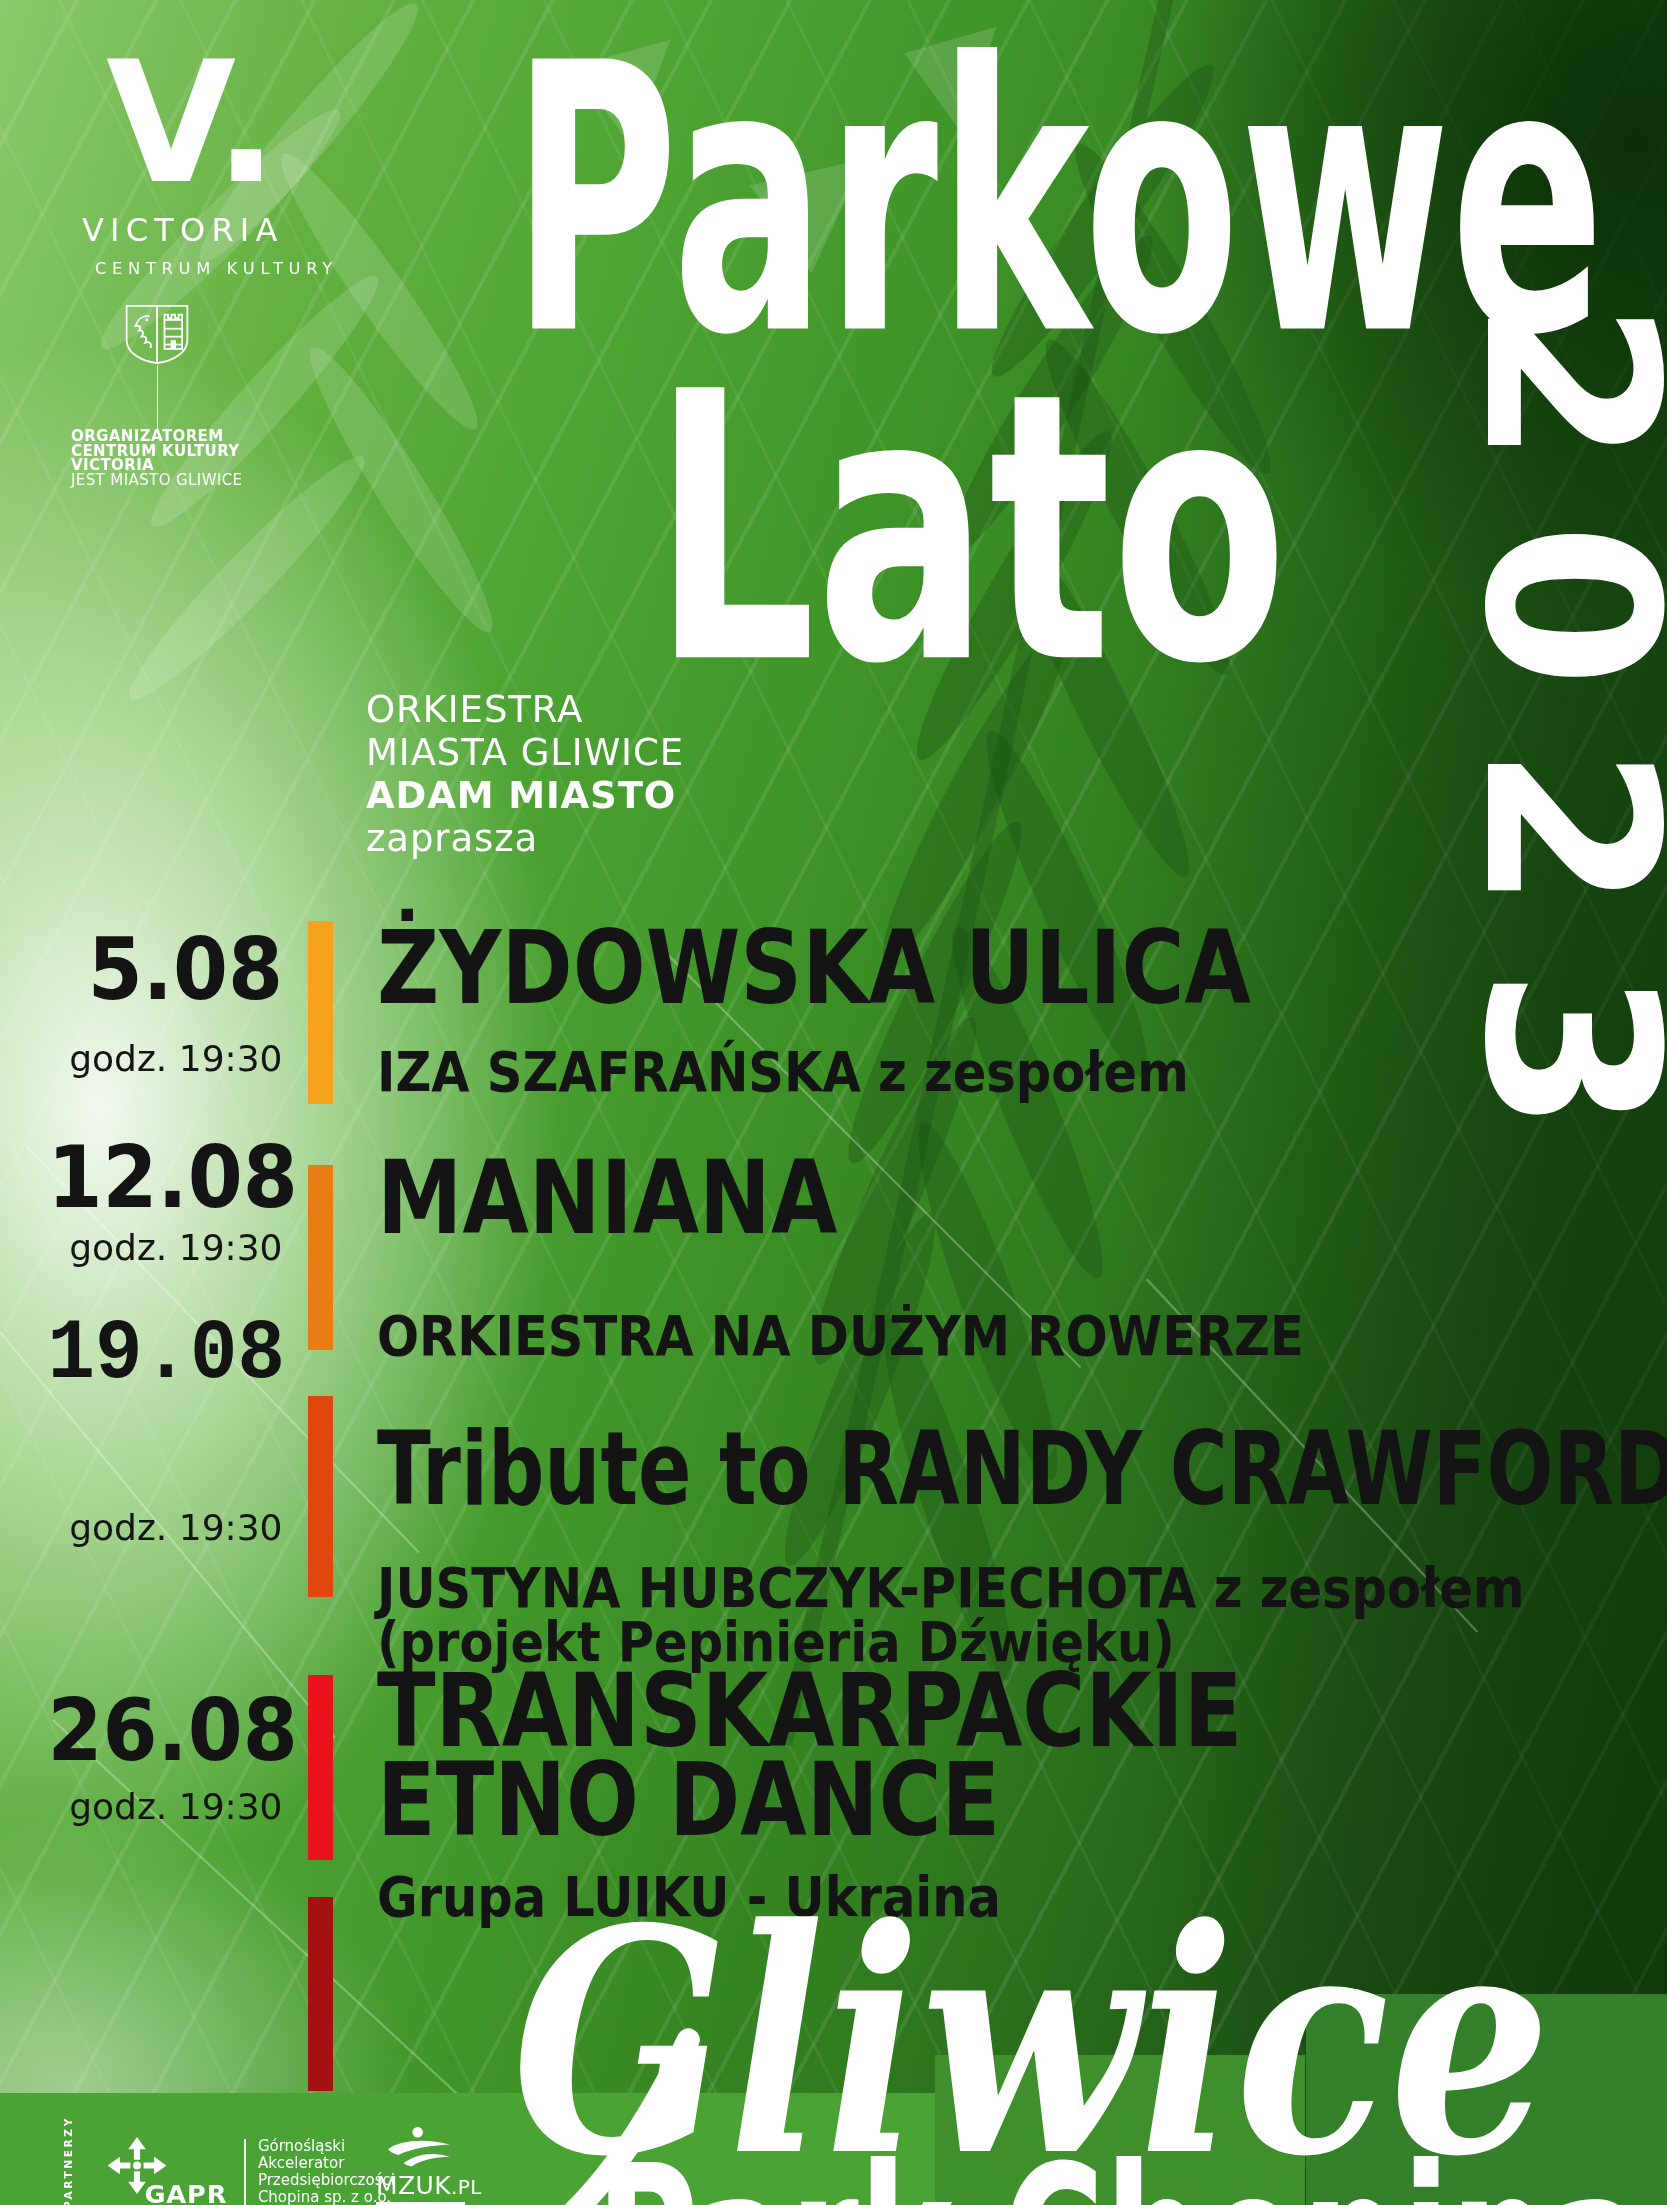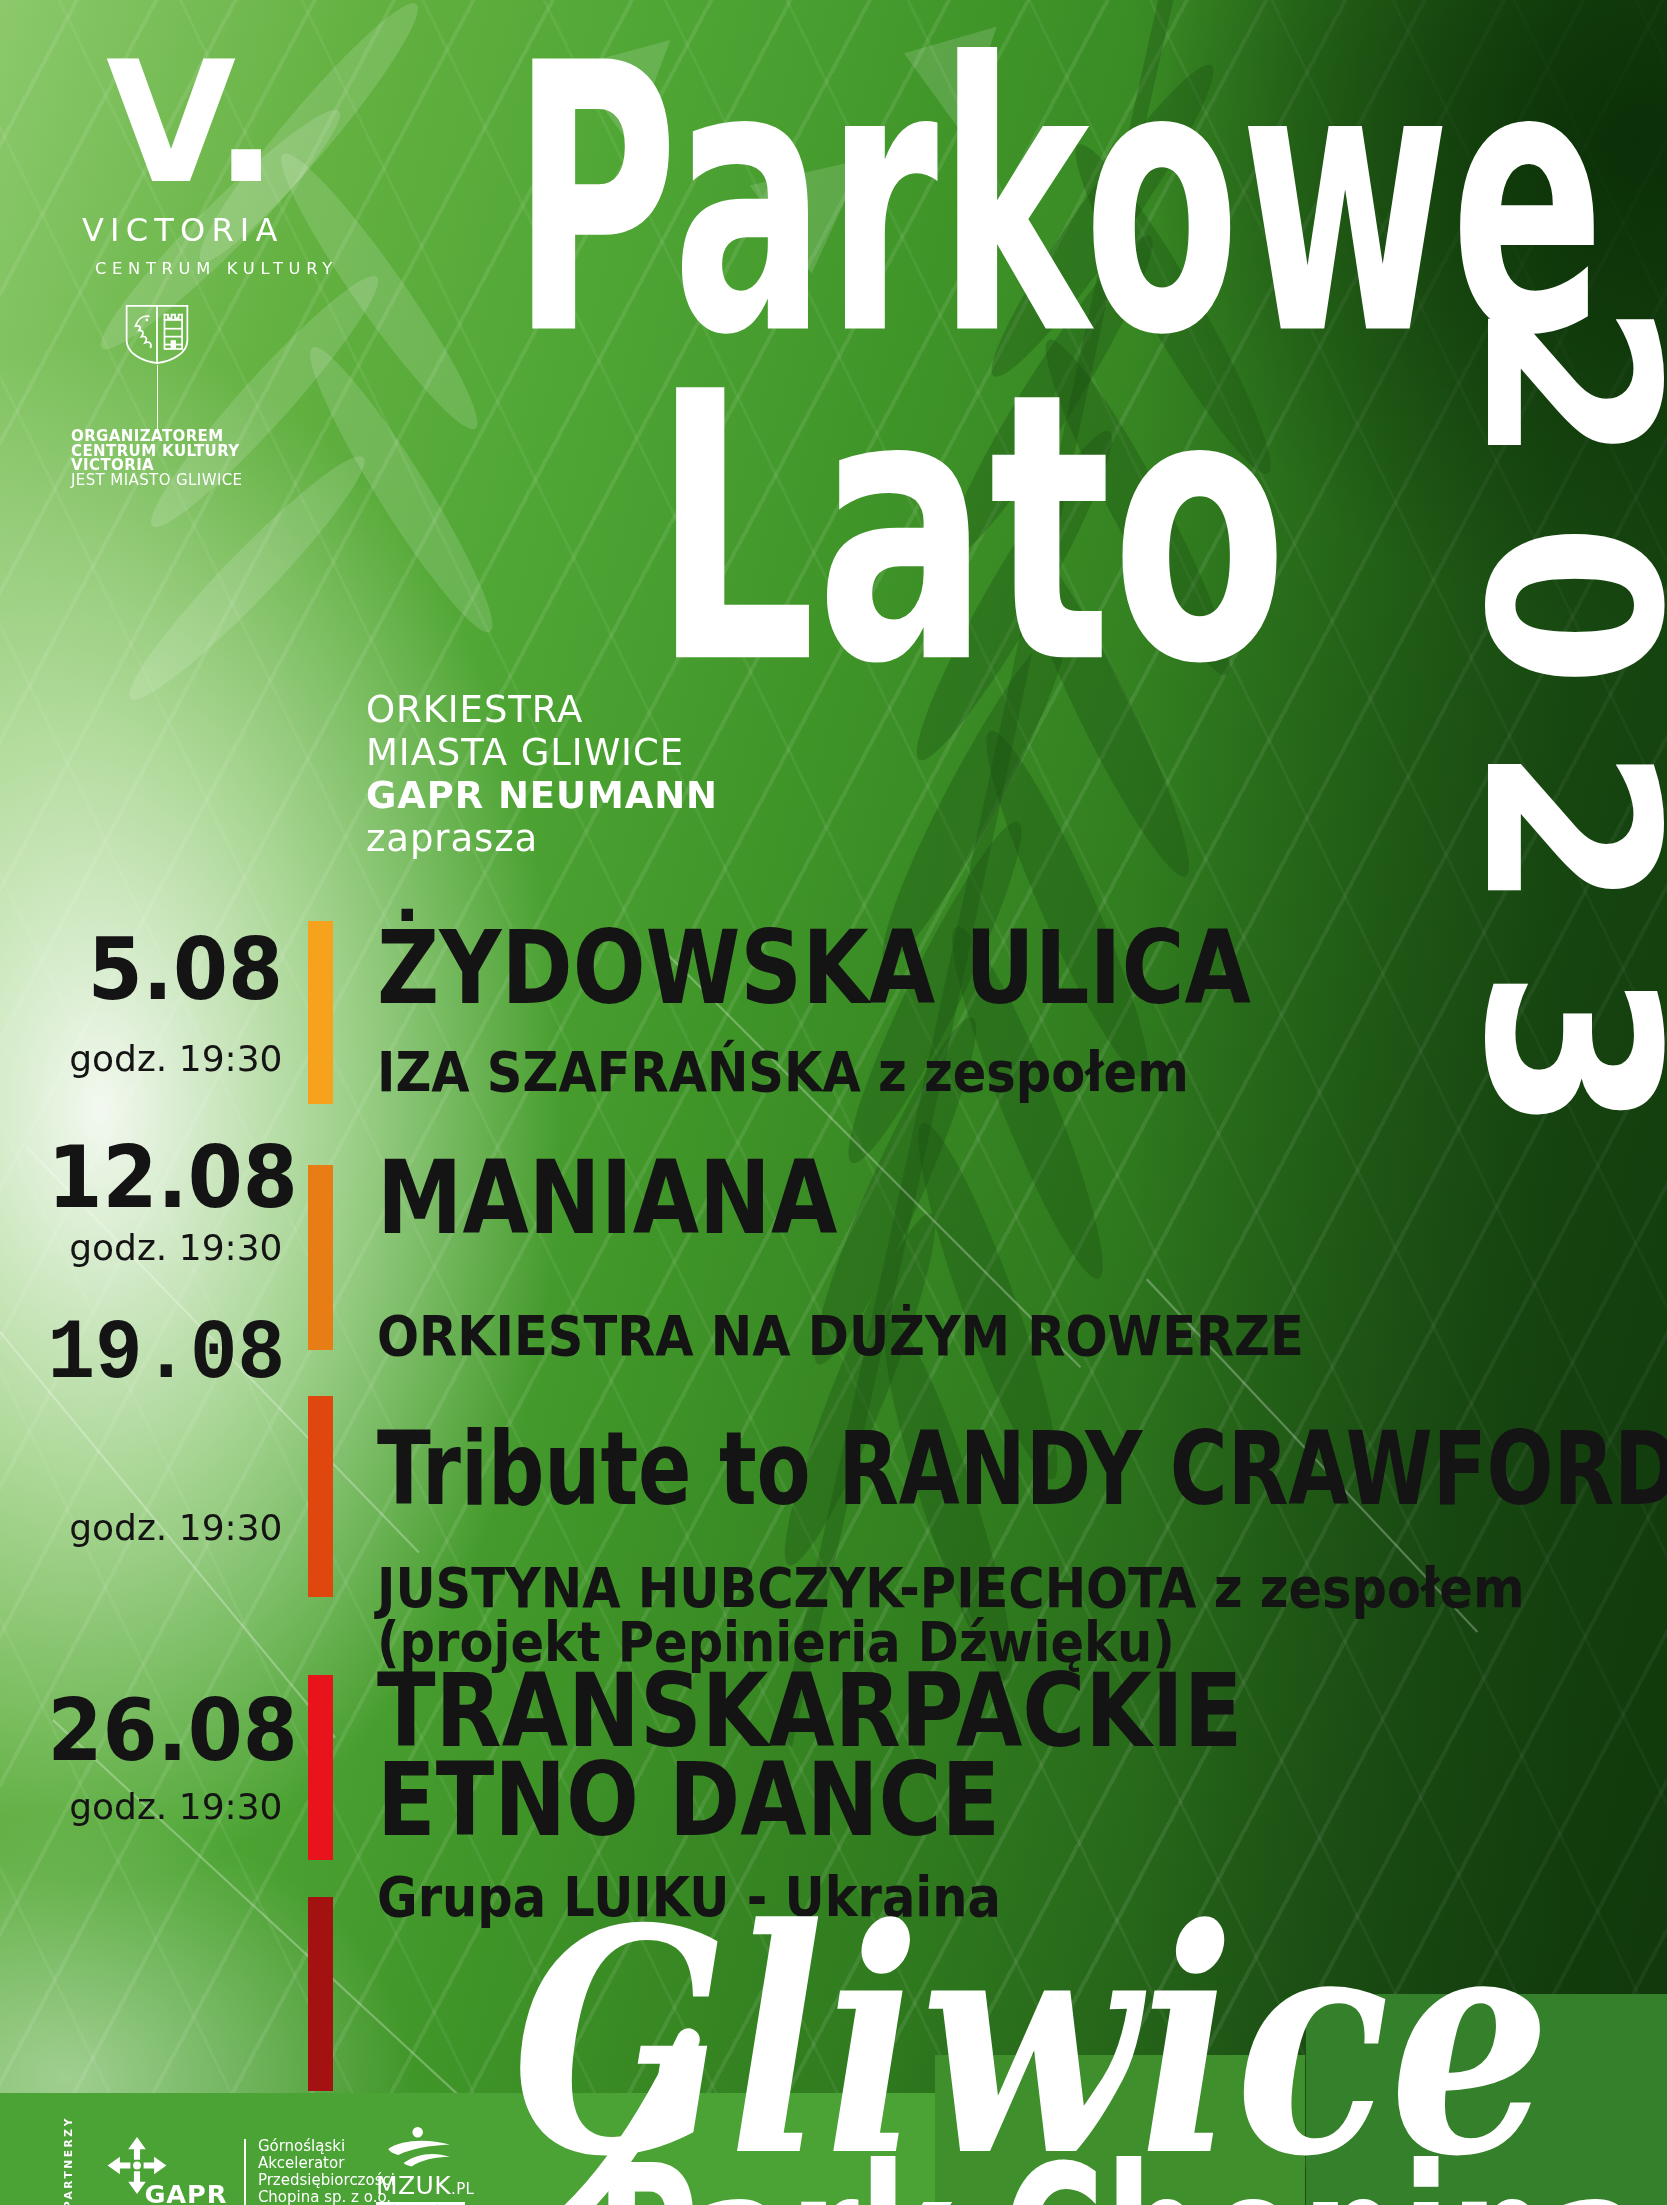--- a/index.html
+++ b/index.html
@@ -88,21 +88,21 @@
   .vlabel{transform-origin:0 0;transform:rotate(-90deg);color:#fff;font-size:10.6px;letter-spacing:2.6px;font-weight:600;white-space:nowrap;z-index:8;}
   .vl-partners{left:62px;top:2209px;}
   .gapr{left:104px;top:2137px;display:flex;align-items:flex-start;color:#fff;z-index:8;}
   .gapr-icon{width:66px;height:68px;}
   .gapr-word{font-size:25.6px;font-weight:700;letter-spacing:0.9px;margin:42px 0 0 -25.6px;}
   .gapr-div{width:1.3px;height:67px;background:rgba(255,255,255,.95);margin:1.8px 12.3px 0 17px;}
   .gapr-lines{font-size:15px;line-height:17px;font-weight:500;margin-top:0.9px;}
   .mzuk{left:376px;top:2126px;color:#fff;z-index:8;width:93px;}
   .mzuk-icon{width:66px;height:45px;margin-left:9.7px;}
   .mzuk-word{font-size:25px;font-weight:400;letter-spacing:0.4px;line-height:1;white-space:nowrap;}
-  .mzuk-word .tld{font-size:15px;}
+  .mzuk-word .tld{font-size:20px;}
   .mzuk-bar{margin-top:3.5px;background:#fff;color:#4BA235;font-size:7px;letter-spacing:4px;
             text-align:center;padding:2.6px 0 2.2px 2.6px;width:86px;font-weight:600;}
   .swoosh{left:459px;top:2011px;width:247px;height:278px;z-index:7;}
 </style>
 </head>
 <body>
 
 <div class="poster">
 
   <svg class="bg-art" viewBox="0 0 3780 5355" aria-hidden="true">
@@ -173,21 +173,21 @@
     <text x="10" y="690" font-size="840" font-weight="bold" fill="#FFFFFF" textLength="2480" lengthAdjust="spacingAndGlyphs">Parkowe</text>
   </svg>
   <svg class="abs t-lato" viewBox="0 0 1480 830">
     <text x="10" y="740" font-size="840" font-weight="bold" fill="#FFFFFF" textLength="1440" lengthAdjust="spacingAndGlyphs">Lato</text>
   </svg>
   <div class="abs year">2023</div>
 
   <div class="abs invite">
     <div>ORKIESTRA</div>
     <div>MIASTA GLIWICE</div>
-    <div class="name">GAPR NEUMANN</div>
+    <div class="name">ADAM MIASTO</div>
     <div>zaprasza</div>
   </div>
 
   <div class="abs bar e1-bar" style="background-color: rgb(246, 162, 28);"></div>
   <div class="abs e-datewrap e1-date">
       <div class="e-date">5.08</div>
     </div>
   <div class="abs e-datewrap e1-godz"><span class="e-godz">godz. 19:30</span></div>
   <div class="abs e-title e1-title">ŻYDOWSKA ULICA</div>
   <div class="abs e-sub e1-sub">IZA SZAFRAŃSKA z zespołem</div>

